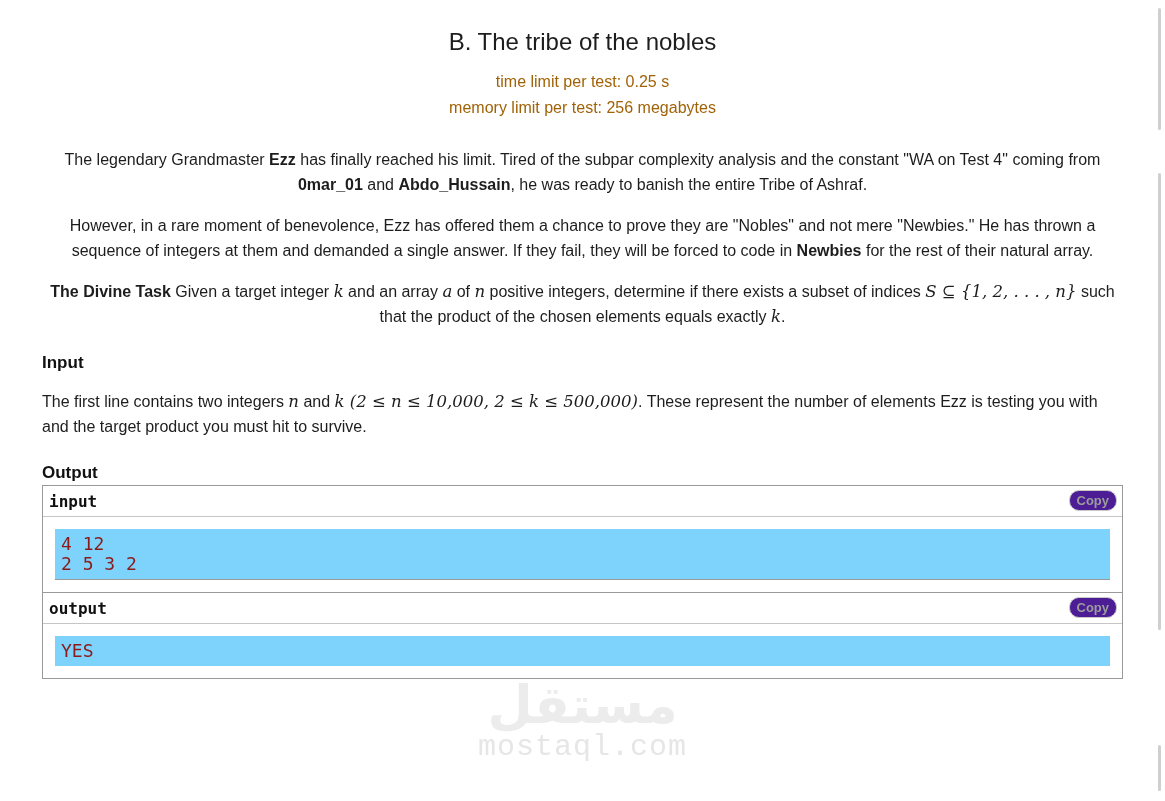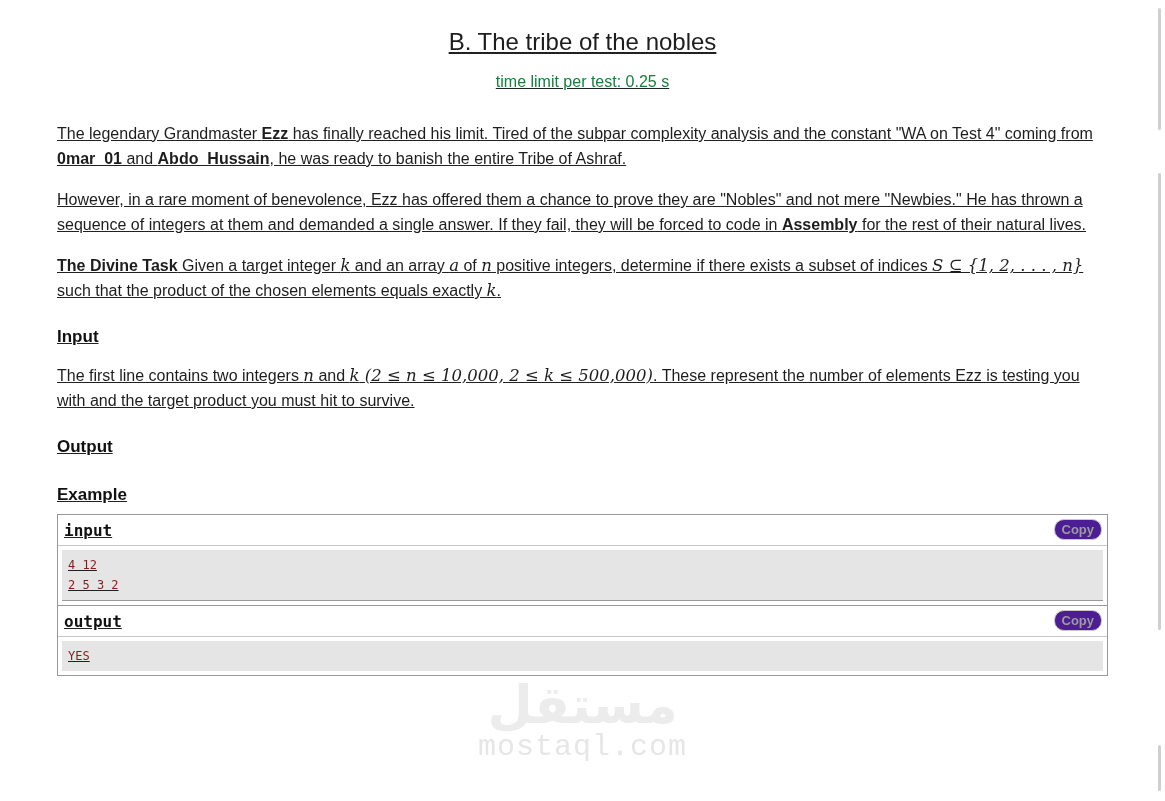--- a/index.html
+++ b/index.html
@@ -1,30 +1,30 @@
 <!DOCTYPE html>
 <html><head>
 <meta charset="utf-8">
 <style>
   html,body{margin:0;padding:0;background:#ffffff;}
   body{
     width:1165px;height:801px;position:relative;overflow:hidden;
     font-family:"Liberation Sans",sans-serif;color:#212121;
     -webkit-font-smoothing:antialiased;
   }
-  .problem{padding:0 57px;text-decoration:underline;}
+  .problem{padding:0 42px;}
   .title{
     text-align:center;font-size:24px;font-weight:normal;
     margin:28px 0 0 0;color:#1d1d1d;
   }
-  .limits{text-align:center;font-size:16px;line-height:26px;margin-top:13px;color:#15803d;}
+  .limits{text-align:center;font-size:16px;line-height:26px;margin-top:13px;color:#a16207;}
   .statement p, .section p{
     font-size:16px;line-height:25px;margin:16px 0;color:#1d1d1d;
   }
-  .statement{margin-top:26px;}
+  .statement{margin-top:26px;text-align:center;}
   .math{font-family:"DejaVu Serif",serif;font-style:italic;font-size:16.5px;}
   .math sub{font-size:11px;font-style:italic;line-height:0;}
   b{font-weight:bold;}
   .sec-heading{
     font-size:17px;font-weight:bold;margin:24px 0 2px 0;color:#111;
   }
   .sec-heading.example{margin-top:28px;margin-bottom:9px;}
   .section p{margin-top:16px;}
   
   .sample-test{
@@ -42,23 +42,23 @@
     font-weight:bold;font-size:16px;color:#111;
   }
   .copy-btn{
     position:absolute;right:5px;top:4px;
     font-family:"Liberation Sans",sans-serif;
     font-size:13px;font-weight:bold;color:#9c9c9c;
     background:#4c1d95;border:1px solid #c9c9c9;border-radius:10px;
     padding:2px 7px;cursor:pointer;line-height:15px;
   }
   .sample-body{
-    margin:4px;background:#e5e5e5;
+    margin:12px;background:#7dd3fc;
     font-family:"DejaVu Sans Mono","Liberation Mono",monospace;
-    font-size:12px;line-height:20px;color:#8b1a1a;
+    font-size:18px;line-height:20px;color:#8b1a1a;
     padding:5px 6px;white-space:pre;
   }
   .sample-body.output-body{border-top:none;}
   .out-header{border-top:1px solid #999;}
   
   .watermark{
     position:absolute;left:50%;top:680px;transform:translateX(-50%);
     text-align:center;pointer-events:none;z-index:5;opacity:.85;
   }
   .watermark .arabic{
@@ -78,38 +78,38 @@
 </style>
 </head>
 <body>
 
 <div class="problem">
 
   <h1 class="title">B. The tribe of the nobles</h1>
 
   <div class="limits">
     <div>time limit per test: 0.25 s</div>
+    <div>memory limit per test: 256 megabytes</div>
   </div>
 
   <div class="statement">
     <p><span>The legendary Grandmaster </span><b>Ezz</b><span> has finally reached his limit. Tired of the subpar complexity analysis and the constant "WA on Test 4" coming from </span><b>0mar_01</b><span> and </span><b>Abdo_Hussain</b><span>, he was ready to banish the entire Tribe of Ashraf.</span></p>
-    <p><span>However, in a rare moment of benevolence, Ezz has offered them a chance to prove they are "Nobles" and not mere "Newbies." He has thrown a sequence of integers at them and demanded a single answer. If they fail, they will be forced to code in </span><b>Assembly</b><span> for the rest of their natural lives.</span></p>
+    <p><span>However, in a rare moment of benevolence, Ezz has offered them a chance to prove they are "Nobles" and not mere "Newbies." He has thrown a sequence of integers at them and demanded a single answer. If they fail, they will be forced to code in </span><b>Newbies</b><span> for the rest of their natural array.</span></p>
     <p><b>The Divine Task</b><span> Given a target integer </span><span class="math">k</span><span> and an array </span><span class="math">a</span><span> of </span><span class="math">n</span><span> positive integers, determine if there exists a subset of indices </span><span class="math">S ⊆ {1, 2, . . . , n}</span><span> such that the product of the chosen elements equals exactly </span><span class="math">k</span><span>.</span></p>
   </div>
 
   <div class="section">
     <div class="sec-heading">Input</div>
     <p><span>The first line contains two integers </span><span class="math">n</span><span> and </span><span class="math">k</span><span class="math"> (2 ≤ n ≤ 10,000, 2 ≤ k ≤ 500,000)</span><span>. These represent the number of elements Ezz is testing you with and the target product you must hit to survive.</span></p>
   </div>
 
   <div class="section">
     <div class="sec-heading">Output</div>
   </div>
 
-  <div class="sec-heading example">Example</div>
 
   <div class="sample-test">
     <div class="sample-header">
       <span class="sample-title">input</span>
       <button class="copy-btn">Copy</button>
     </div>
     <pre class="sample-body">4 12
 2 5 3 2</pre>
     <div class="sample-header out-header">
       <span class="sample-title">output</span>

